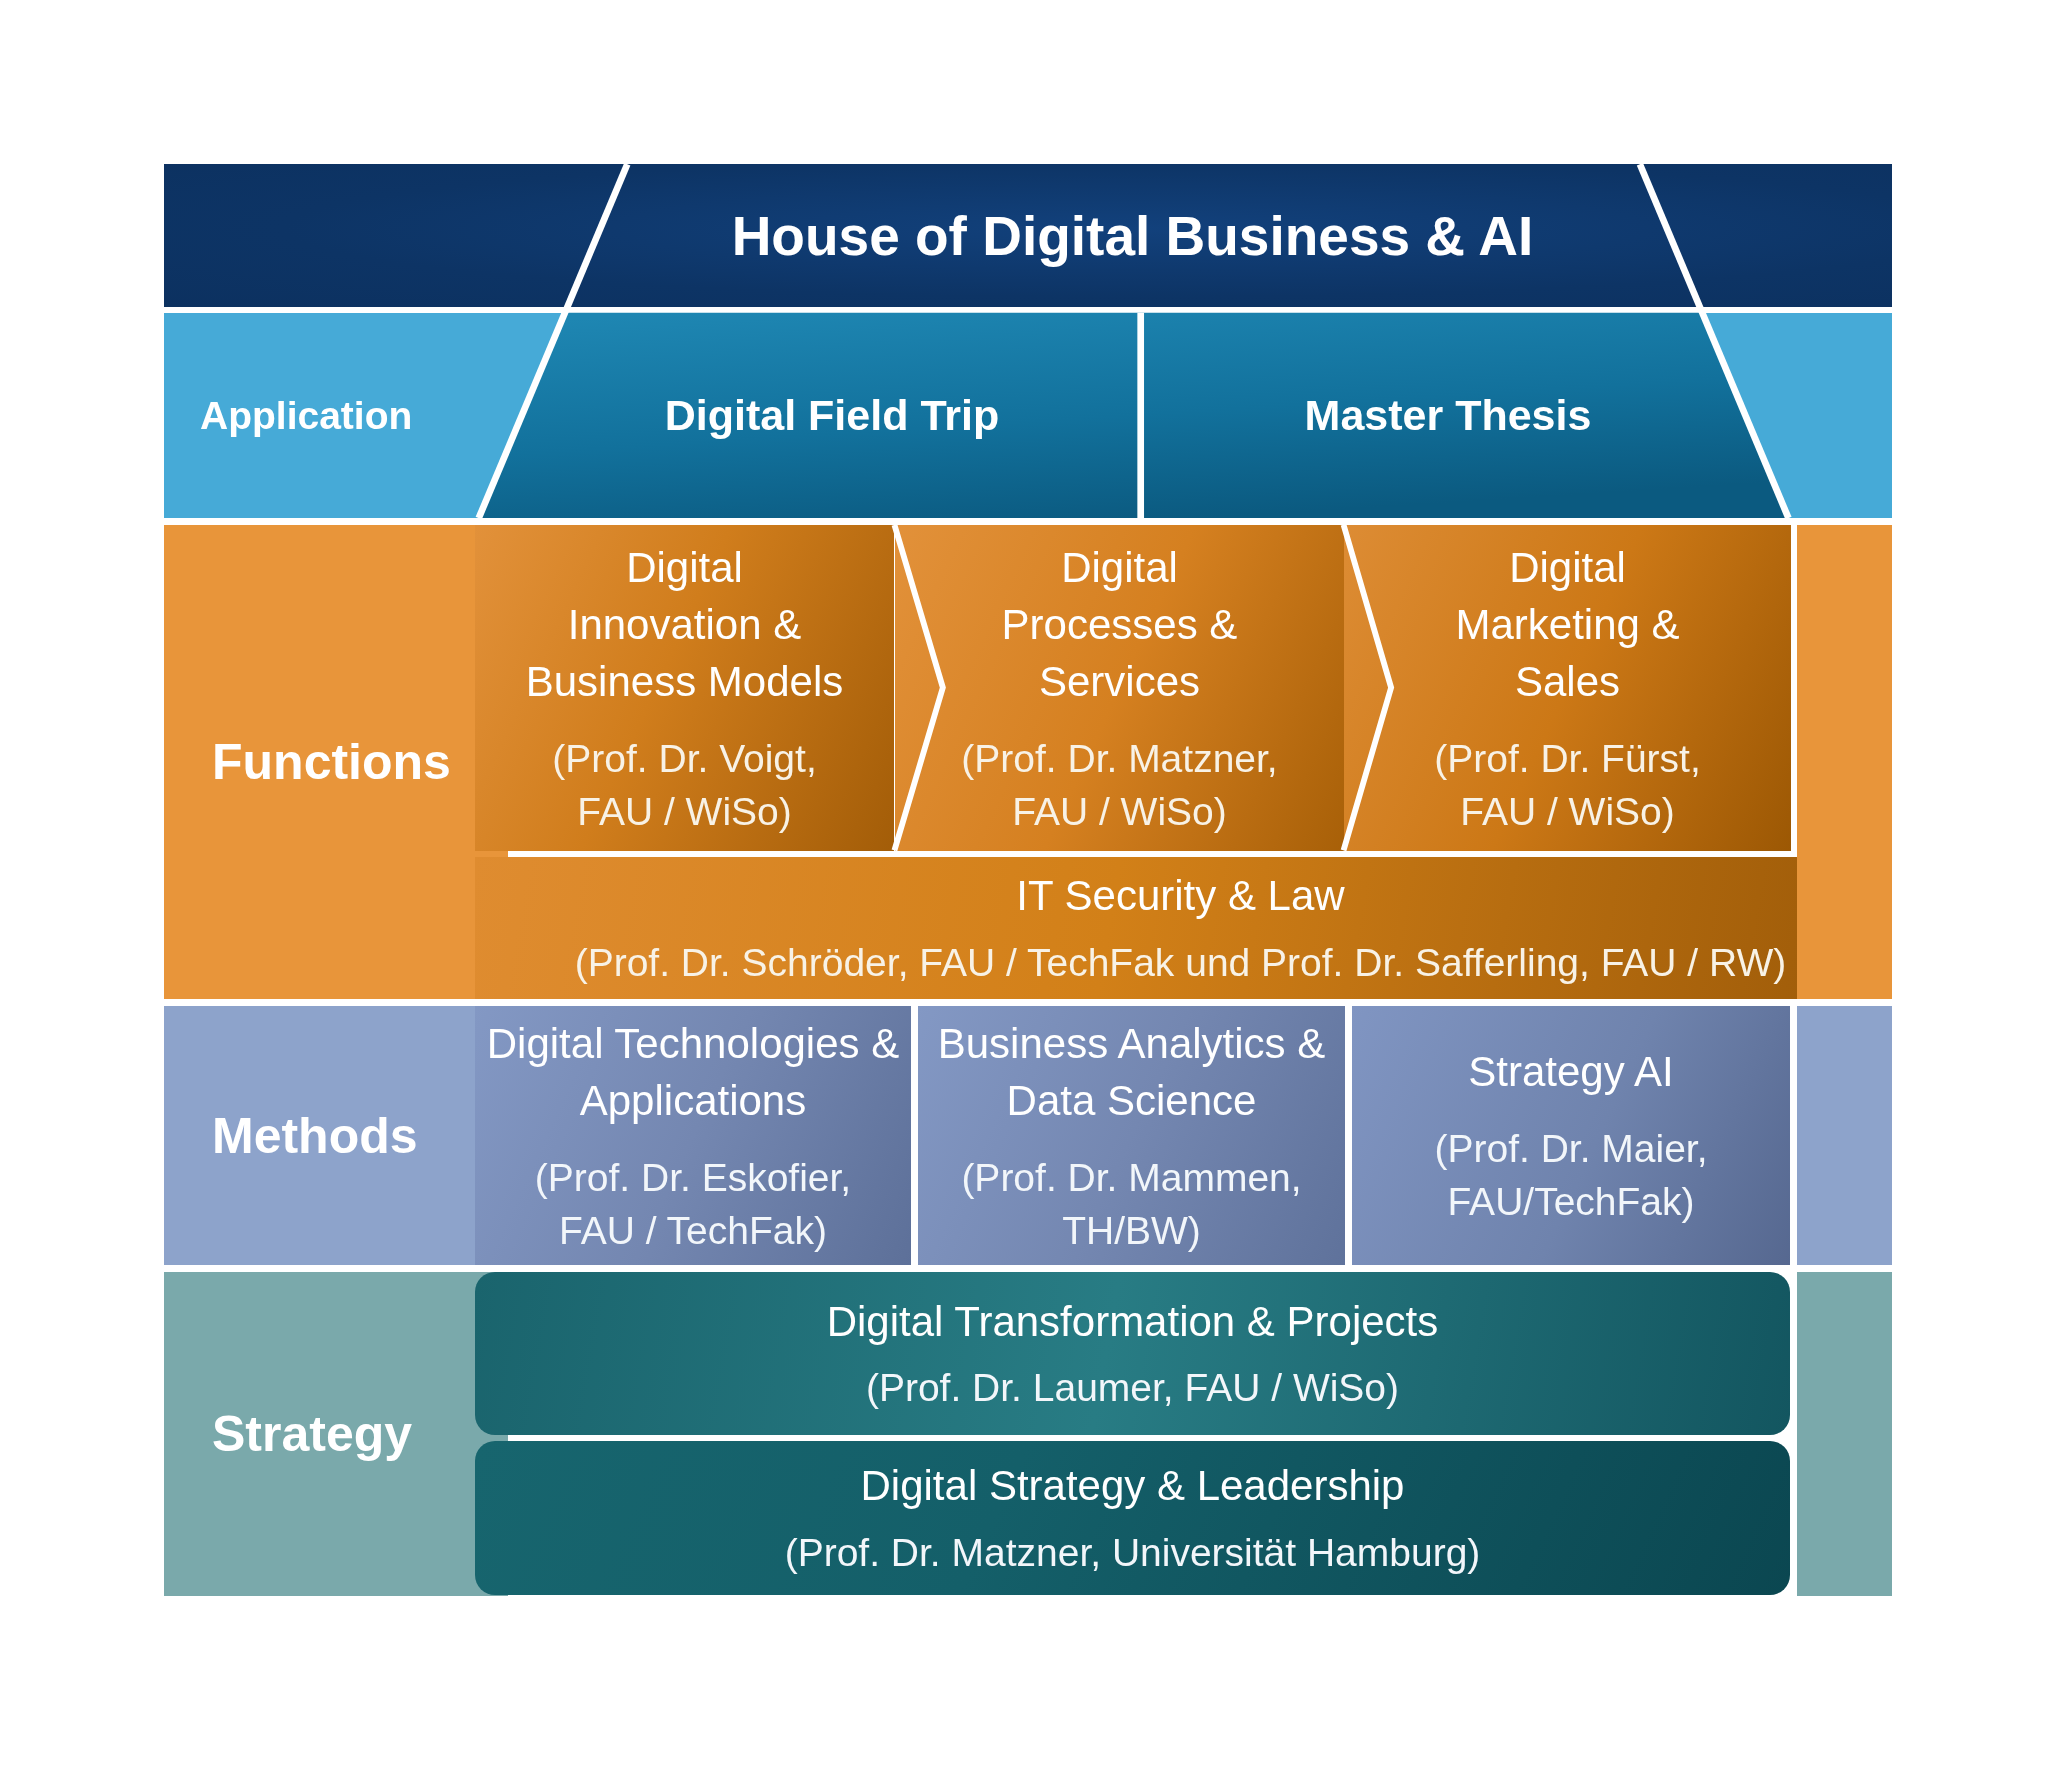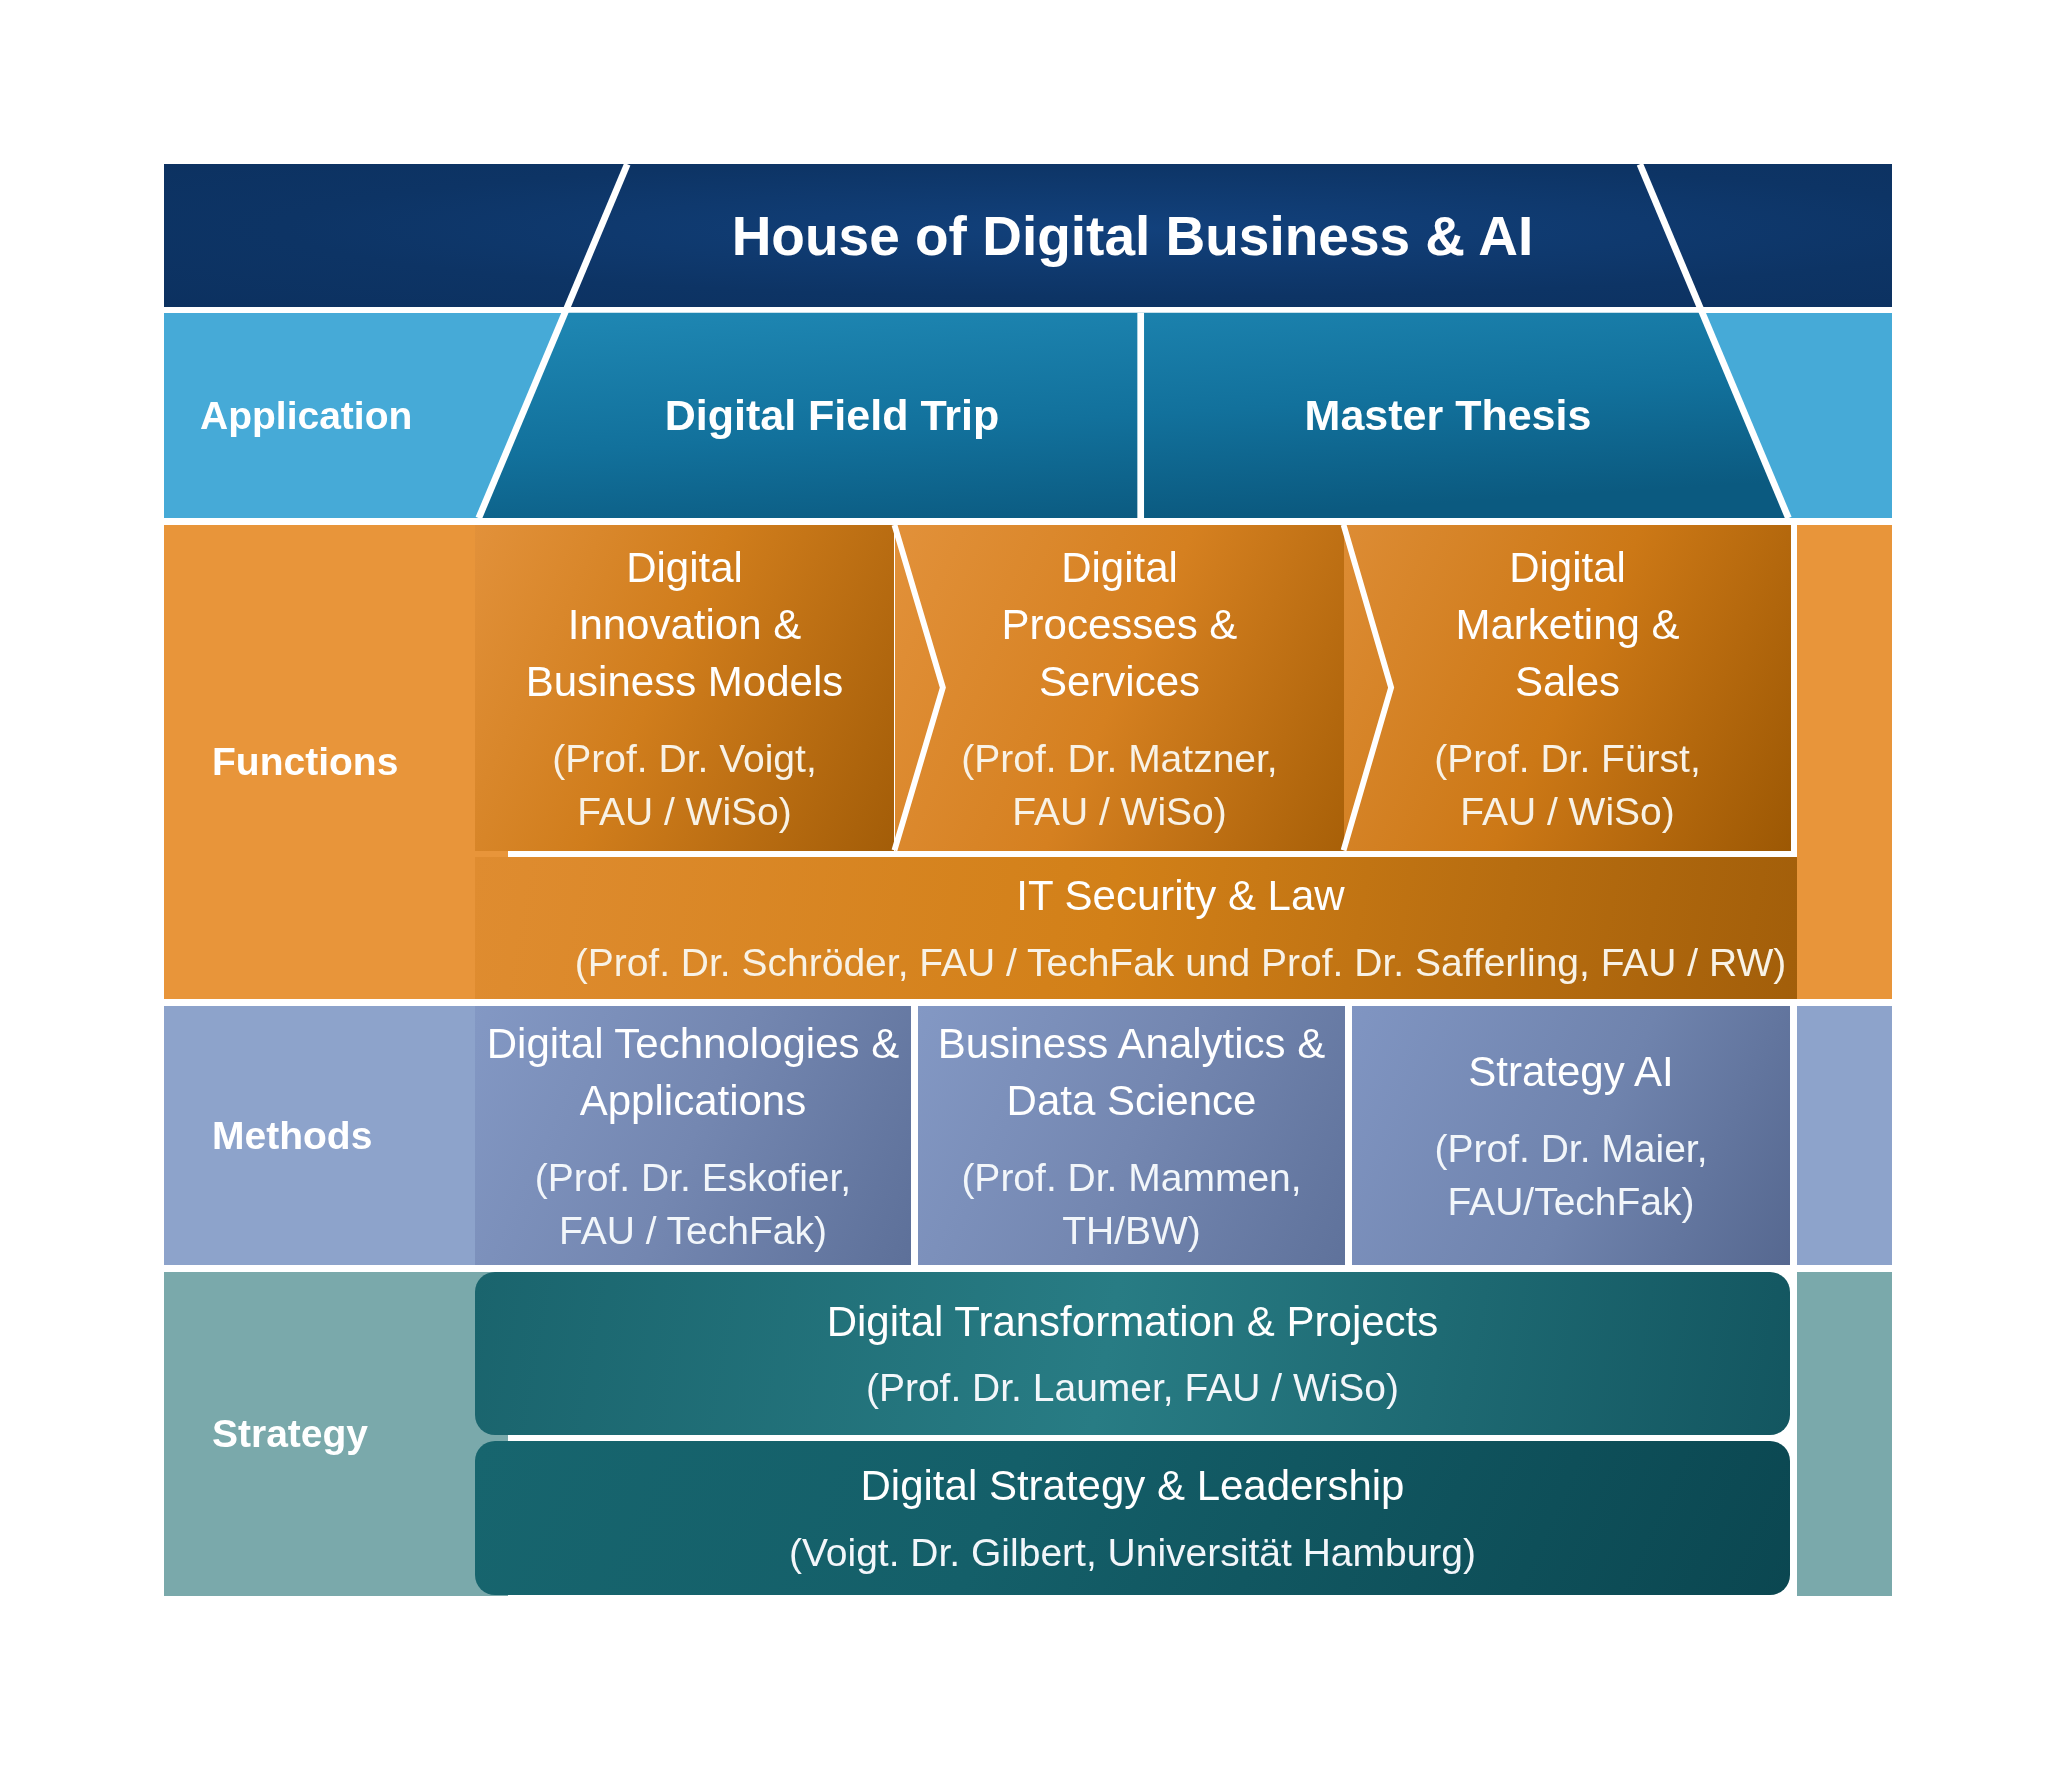--- a/index.html
+++ b/index.html
@@ -11,21 +11,21 @@
              background:radial-gradient(ellipse at 56% 45%, #12417c 0%, #0d3465 62%, #0c3160 100%);}
   .band-app{left:0;top:149px;width:1728px;height:205px;background:#46aad7;}
   .svg-overlay{left:0;top:0;width:1728px;height:1432px;z-index:6;pointer-events:none;}
   .txt-layer{z-index:10;}
   .title{left:311px;top:0;width:1315px;height:143px;display:flex;align-items:center;justify-content:center;
          font-size:55px;font-weight:bold;letter-spacing:0px;}
   .app-cell{top:149px;height:205px;display:flex;align-items:center;justify-content:center;
             font-size:43px;font-weight:bold;}
   .app-left-label{left:0;top:149px;width:359px;height:205px;display:flex;align-items:center;
                   font-size:39px;font-weight:bold;padding-left:36px;box-sizing:border-box;}
-  .side-label{left:0;width:344px;display:flex;align-items:center;font-size:39px;font-weight:bold;
+  .side-label{left:0;width:344px;display:flex;align-items:center;font-size:50px;font-weight:bold;
               padding-left:48px;box-sizing:border-box;}
   .right-cell{left:1633px;width:95px;}
   .fn-label{top:361px;height:474px;background:#e8953a;}
   .fn-right{top:361px;height:474px;background:#e8953a;}
   .fn-box{top:361px;height:326px;display:flex;flex-direction:column;align-items:center;justify-content:center;
           text-align:center;}
   .fn-box-1{left:311px;width:419px;background:linear-gradient(115deg,#e2913a 0%,#d07d1c 45%,#a35d08 100%);}
   .fn-box-2{left:731px;width:449px;background:linear-gradient(115deg,#e2913a 0%,#d58020 50%,#a86008 100%);}
   .fn-box-3{left:1180px;width:447px;background:linear-gradient(115deg,#dd8c34 0%,#cc7816 50%,#9c5804 100%);}
   .it-box{left:311px;top:693px;width:1411px;height:142px;display:flex;flex-direction:column;align-items:center;
@@ -114,21 +114,21 @@
 
     <div class="abs side-label st-label">
       <span>Strategy</span>
     </div>
     <div class="abs st-box st-box-1">
       <div class="heading">Digital Transformation &amp; Projects</div>
       <div class="sub sub-cool">(Prof. Dr. Laumer, FAU / WiSo)</div>
     </div>
     <div class="abs st-box st-box-2">
       <div class="heading">Digital Strategy &amp; Leadership</div>
-      <div class="sub sub-cool">(Voigt. Dr. Gilbert, Universität Hamburg)</div>
+      <div class="sub sub-cool">(Prof. Dr. Matzner, Universität Hamburg)</div>
     </div>
     <div class="abs st-right"></div>
 
     <svg class="abs svg-overlay" viewBox="0 0 2070 1715">
       <defs>
         <linearGradient id="trapGrad" x1="0.15" y1="0" x2="0.55" y2="1">
           <stop offset="0" stop-color="#1e86b2"></stop>
           <stop offset="0.55" stop-color="#12719c"></stop>
           <stop offset="1" stop-color="#0b5a80"></stop>
         </linearGradient>

